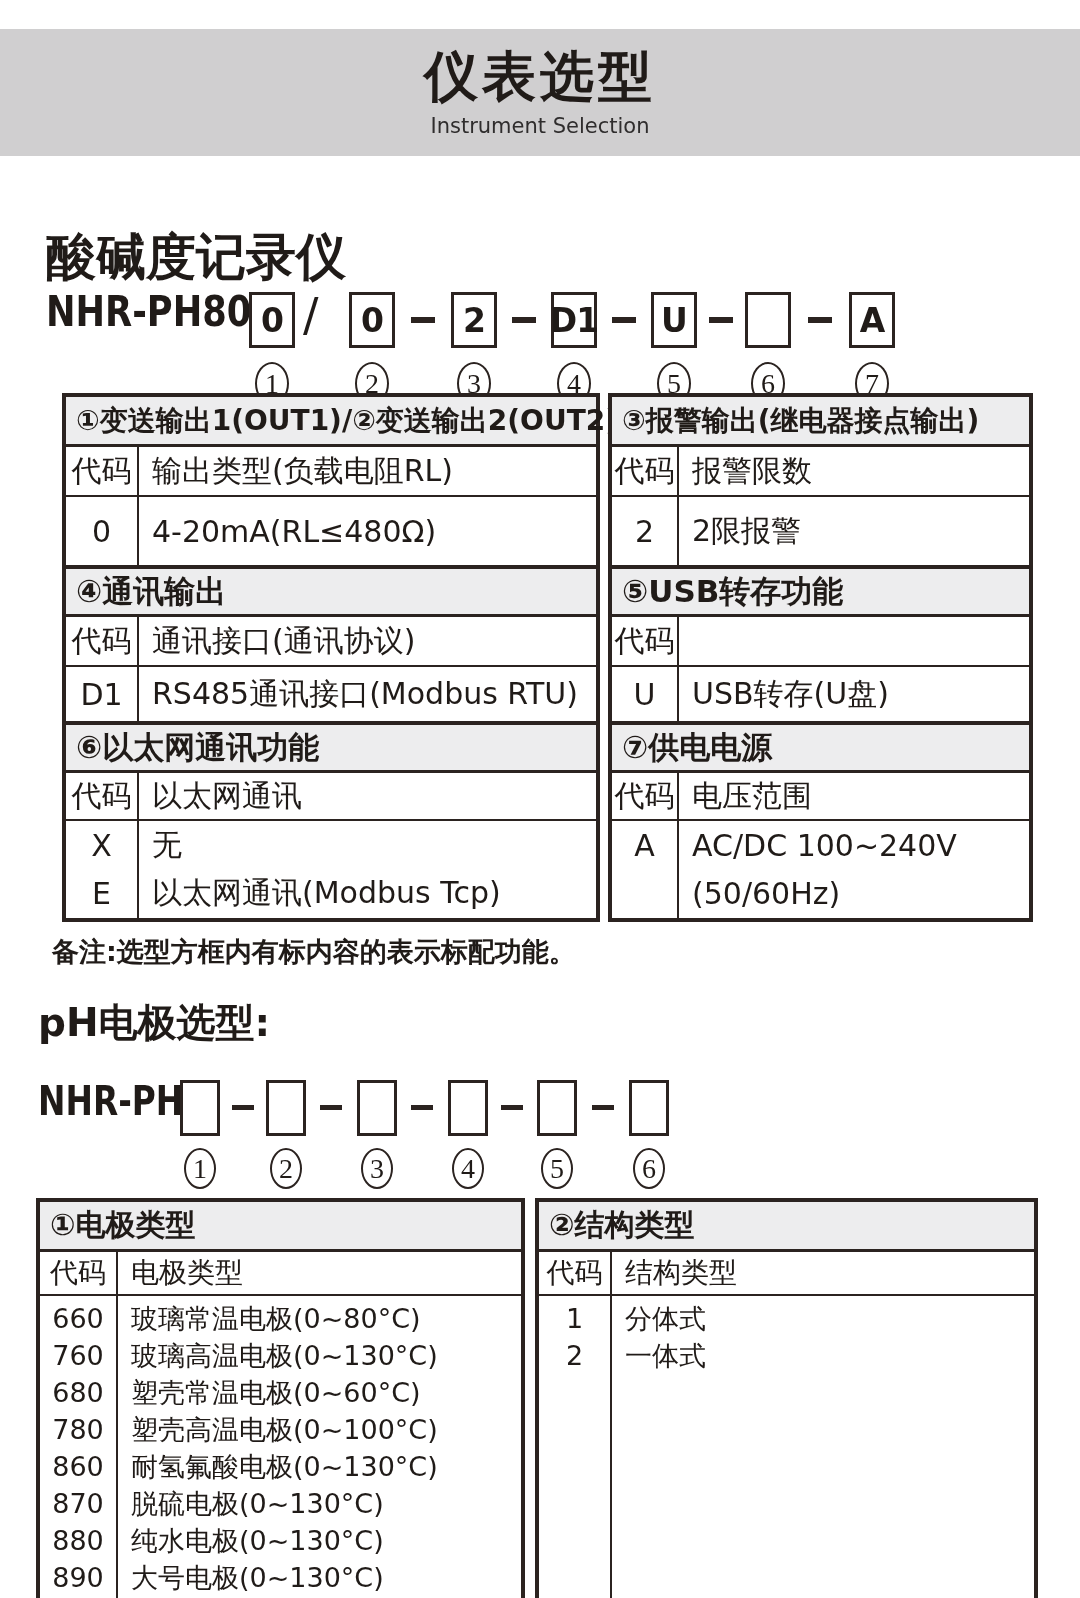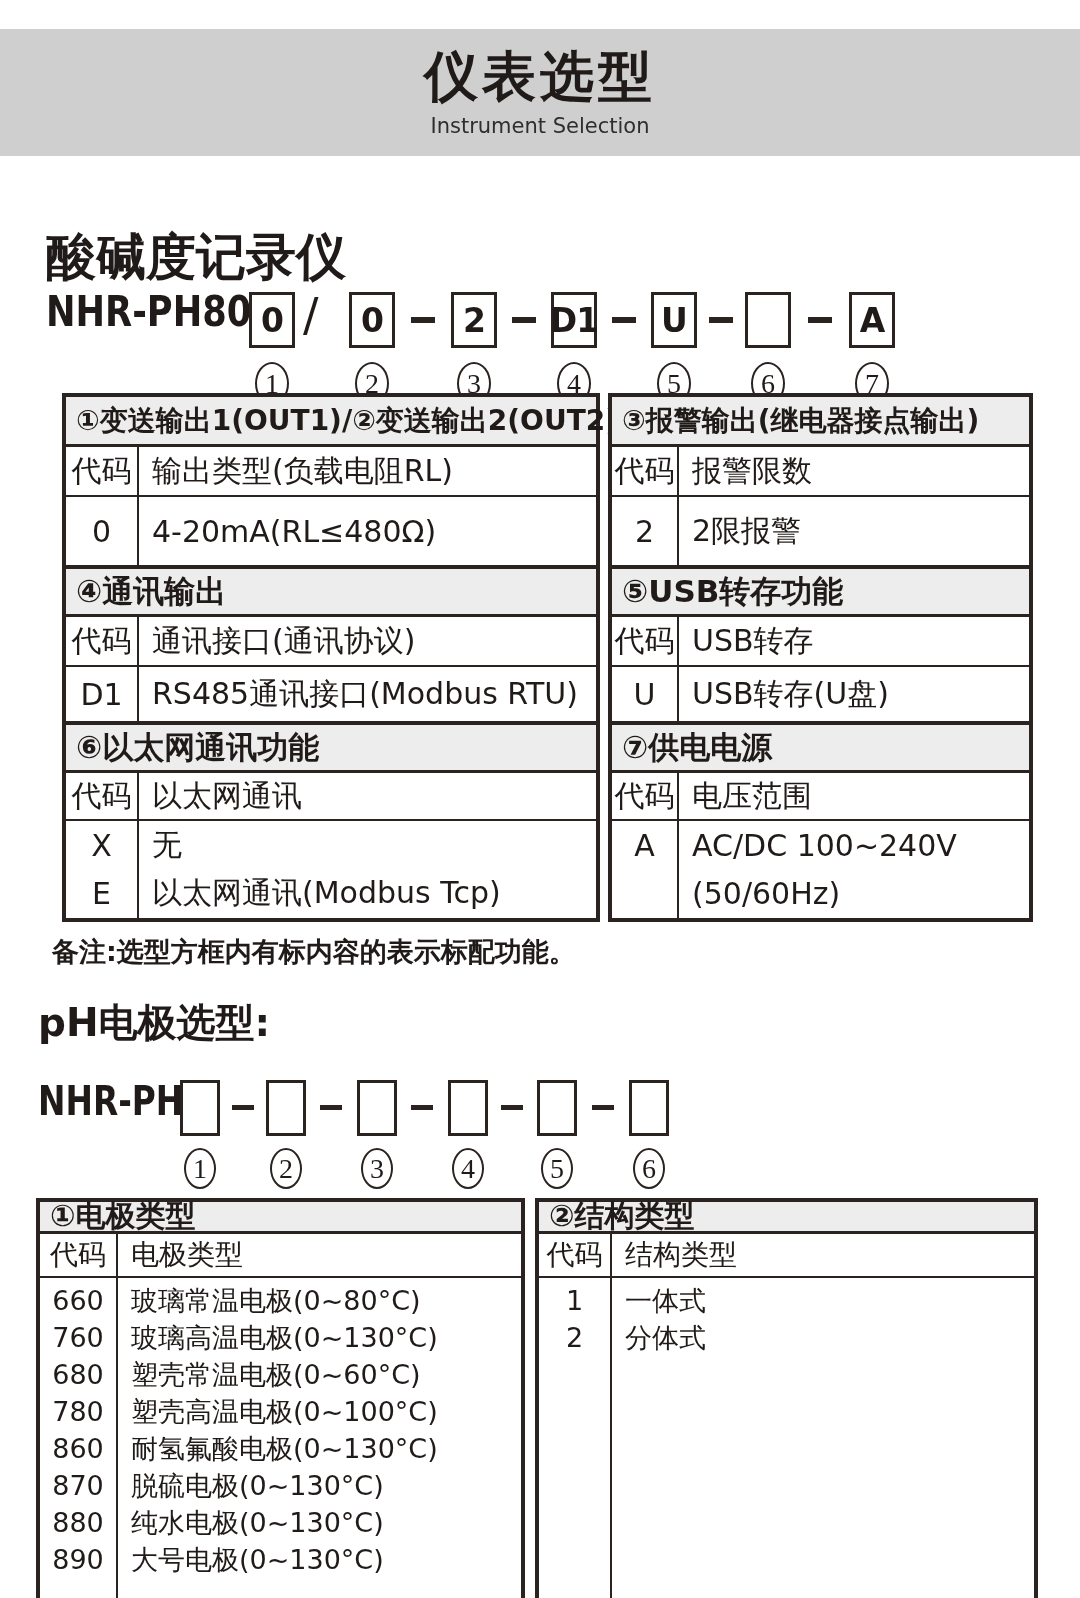--- a/index.html
+++ b/index.html
@@ -60,21 +60,21 @@
   .t1-right{left:608px;width:425px;}
   .t1 .sec-header{height:50px;font-size:28px;}
   .t1 .sec + .sec .sec-header{height:48px;font-size:31px;}
   .t1-left .code{width:73px;}
   .t1-right .code{width:67px;}
   .t1 .lineH{height:48px;}
   
   .t2{top:1198px;height:480px;font-size:28px;}
   .t2-left{left:36px;width:489px;}
   .t2-right{left:535px;width:503px;}
-  .t2 .sec-header{height:32px;font-size:30px;}
+  .t2 .sec-header{height:50px;font-size:30px;}
   .t2-left .code{width:78px;}
   .t2-right .code{width:73px;}
   .t2 .vals{font-size:27px;}
   .t2 .lineH{height:37px;}
 </style>
 </head>
 <body>
 
 <div class="page">
 
@@ -159,21 +159,20 @@
       </div>
       <div class="row" style="height:70px">
         <div class="code">2</div>
         <div class="desc">2限报警</div>
       </div>
     </section>
     <section class="sec">
       <div class="sec-header">⑤USB转存功能</div>
       <div class="row" style="height:48px">
         <div class="code">代码</div>
-        <div class="desc">USB转存</div>
       </div>
       <div class="row" style="height:56px">
         <div class="code">U</div>
         <div class="desc">USB转存(U盘)</div>
       </div>
     </section>
     <section class="sec">
       <div class="sec-header">⑦供电电源</div>
       <div class="row" style="height:46px">
         <div class="code">代码</div>
@@ -253,20 +252,20 @@
       <div class="row" style="height:42px">
         <div class="code">代码</div>
         <div class="desc">结构类型</div>
       </div>
       <div class="row vals" style="height:385px">
         <div class="code multi" style="padding-top:4px">
           <div class="line lineH">1</div>
           <div class="line lineH">2</div>
         </div>
         <div class="desc multi" style="padding-top:4px">
+          <div class="line lineH">分体式</div>
           <div class="line lineH">一体式</div>
-          <div class="line lineH">分体式</div>
         </div>
       </div>
     </section>
   </div>
 
 </div>
 
 </body></html>

